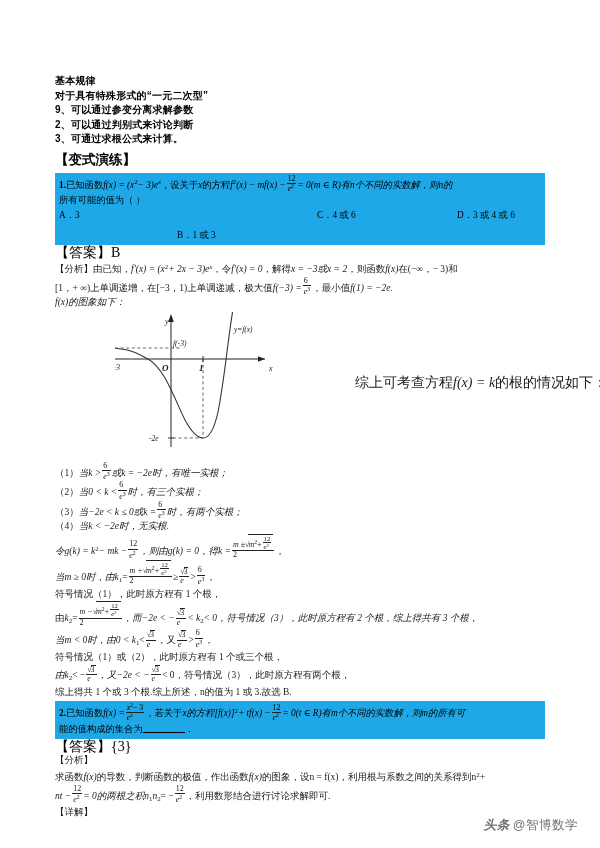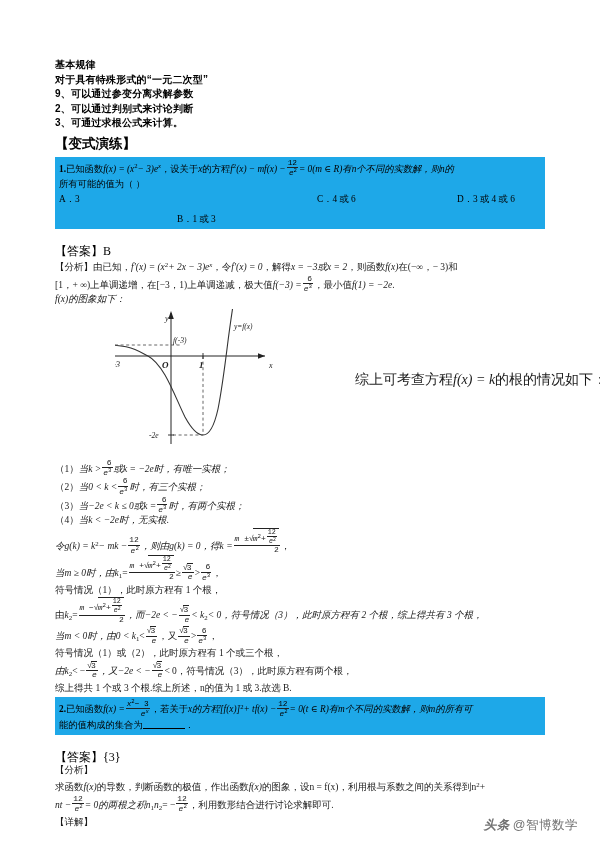--- a/index.html
+++ b/index.html
@@ -20,21 +20,21 @@
   .sheet {
     position: absolute;
     left: 40px;
     top: 0;
     width: 520px;
     height: 848px;
   }
   .content {
     position: absolute;
     left: 15px;
-    top: 58px;
+    top: 74px;
     width: 490px;
   }
 
   
   .line {
     font-size: 9.5px;
     line-height: 13.5px;
     color: #1a1a1a;
     white-space: nowrap;
   }
@@ -73,42 +73,41 @@
   .opts {
     display: flex;
     margin-top: 1px;
   }
   .opts > span { display: inline-block; }
   .opt-a { width: 118px; }
   .opt-b { width: 140px; margin-top: 20px; }
   .opt-c { width: 140px; }
 
   .ans {
-    font-size: 12px;
+    font-size: 14px;
     line-height: 14px;
-    margin-top: 15px;
+    margin-top: 1px;
   }
   .blank-fill {
     display: inline-block;
     width: 42px;
     border-bottom: 1px solid #000;
     height: 9px;
     vertical-align: -1px;
   }
 
   
   .it { font-style: italic; }
   .frac {
     display: inline-block;
     vertical-align: -0.42em;
-    text-align: right;
+    text-align: left;
     font-size: .84em;
     line-height: 1.05;
     margin: 0 1px;
-    font-family: Liberation Mono, monospace;
   }
   .frac .num { display: block; border-bottom: 1px solid #222; padding: 0 1px; }
   .frac .den { display: block; padding: 0 1px; }
   .sup { font-size: .72em; vertical-align: .48em; }
   .sub { font-size: .72em; vertical-align: -.28em; }
   .rad {
     display: inline-block;
     border-top: 1px solid #222;
     padding: 0 1px 0 0;
     margin-left: -1px;

